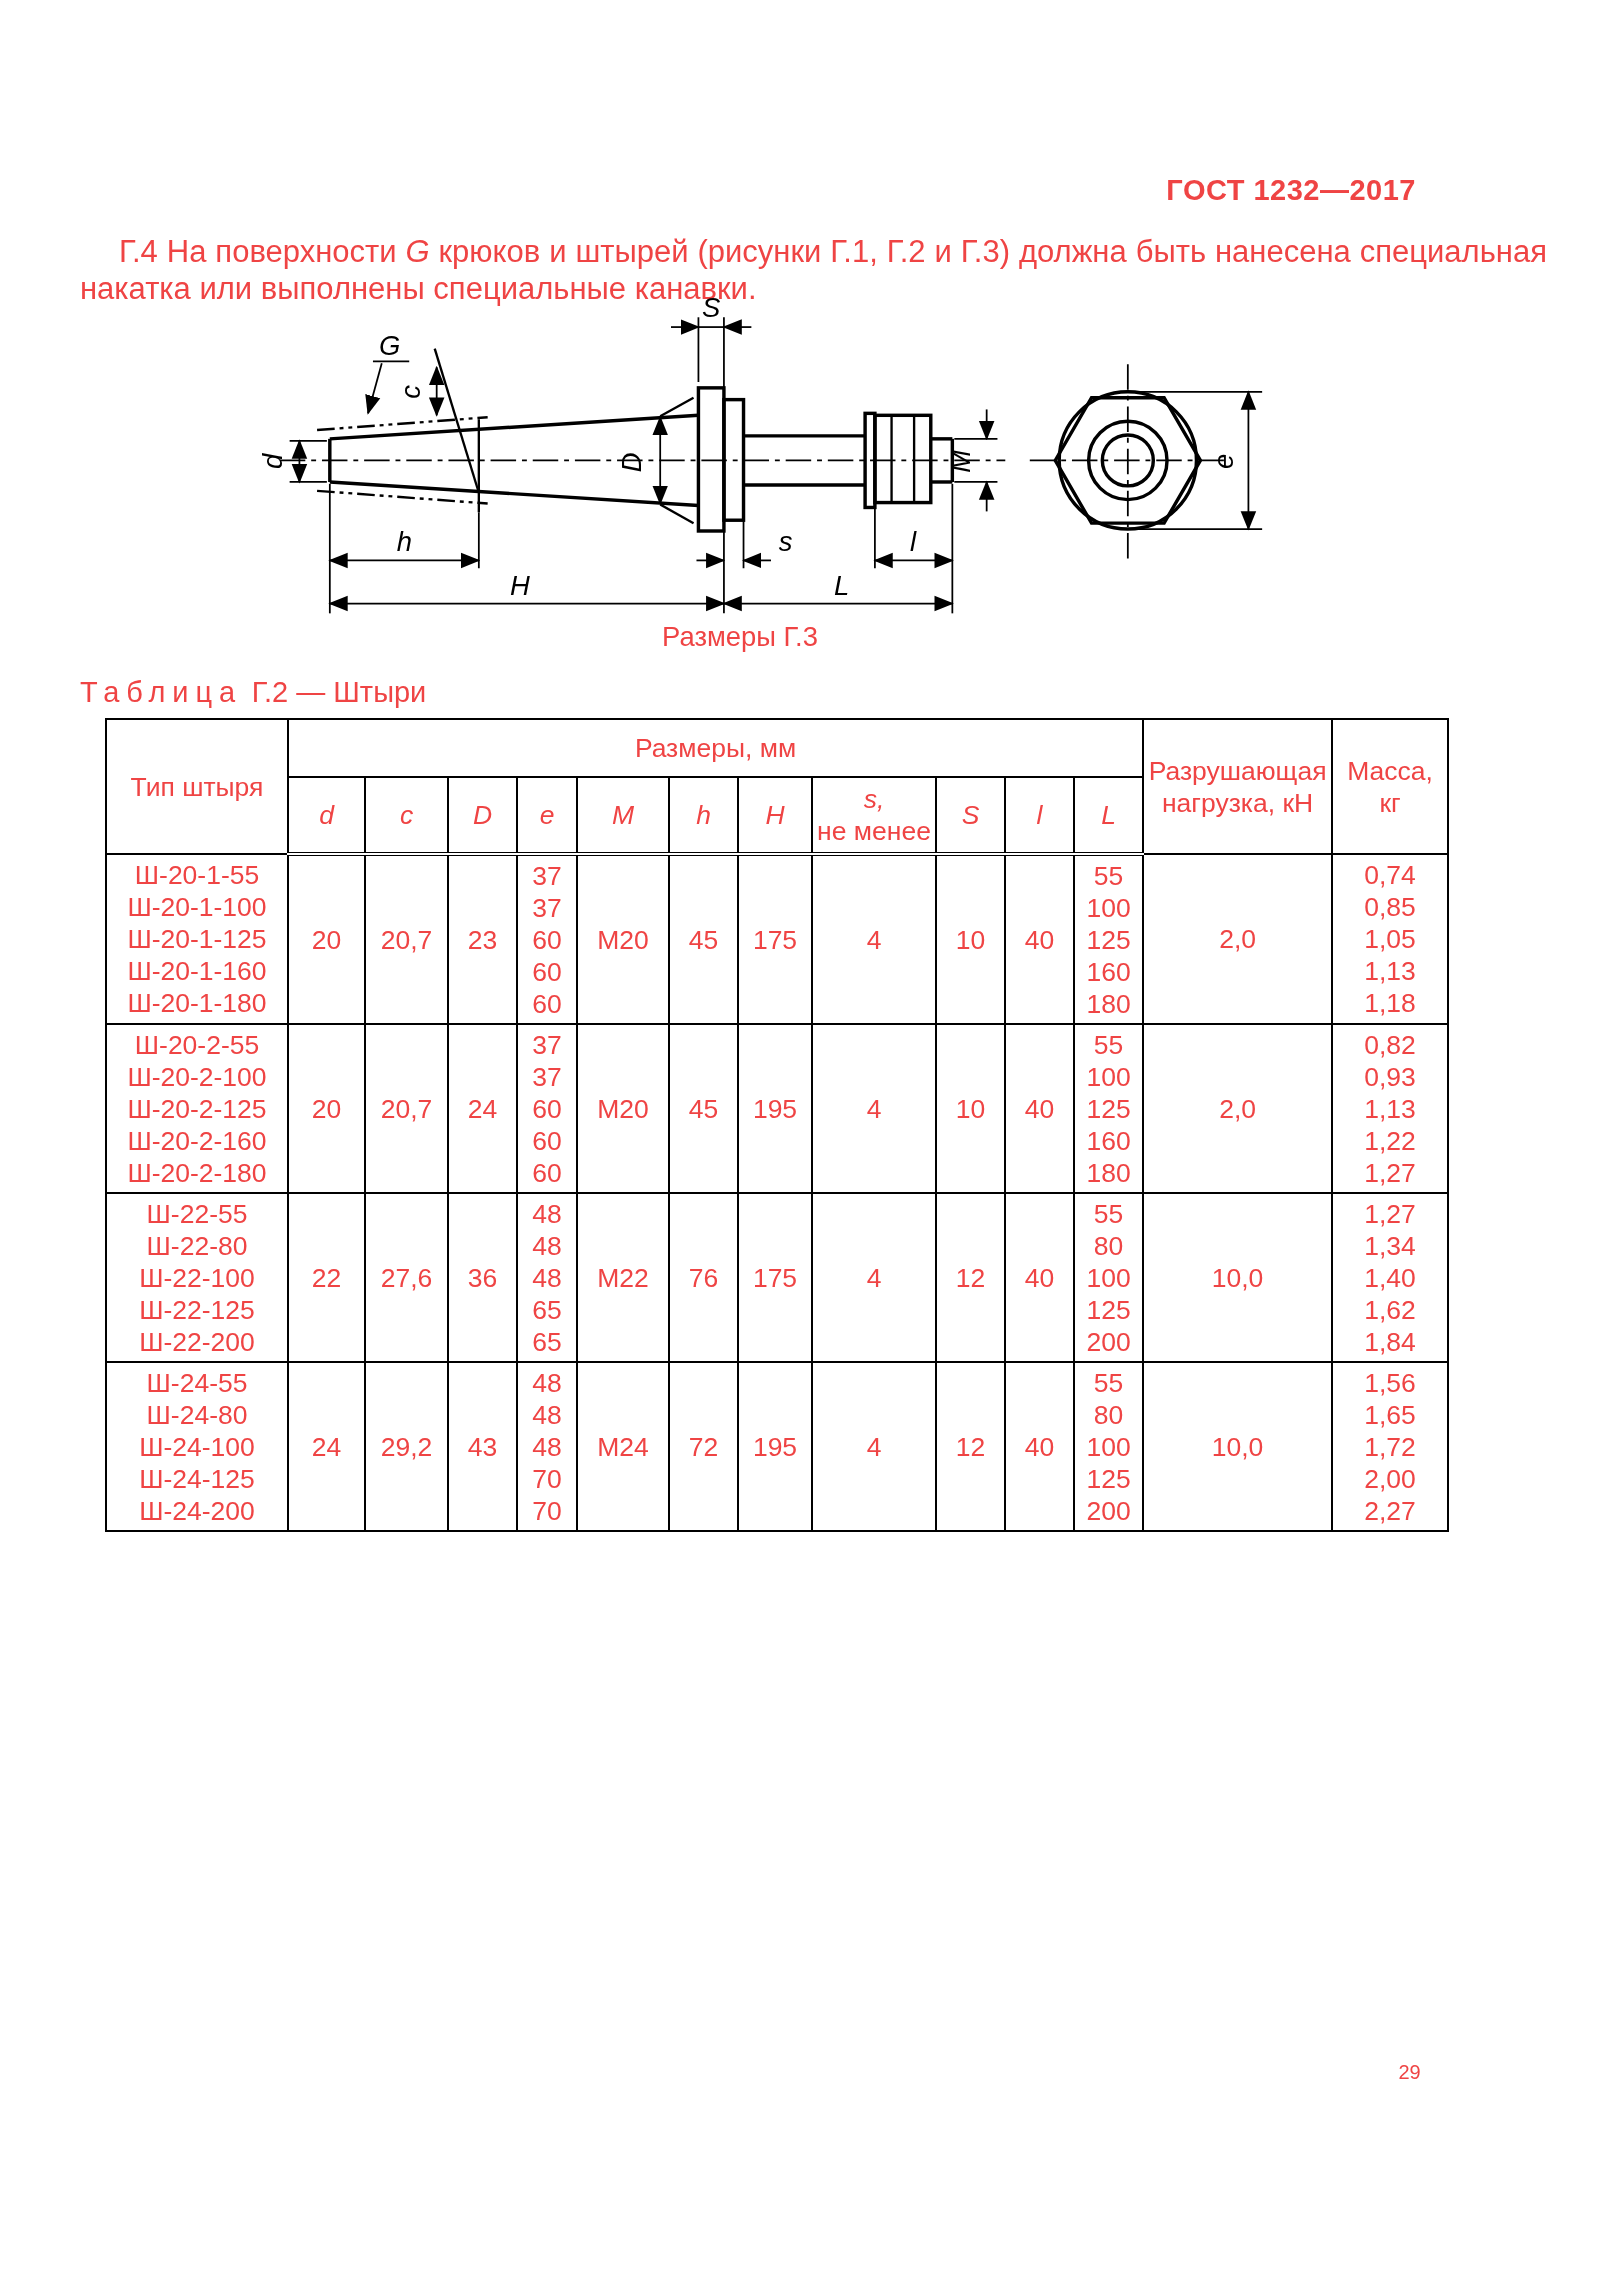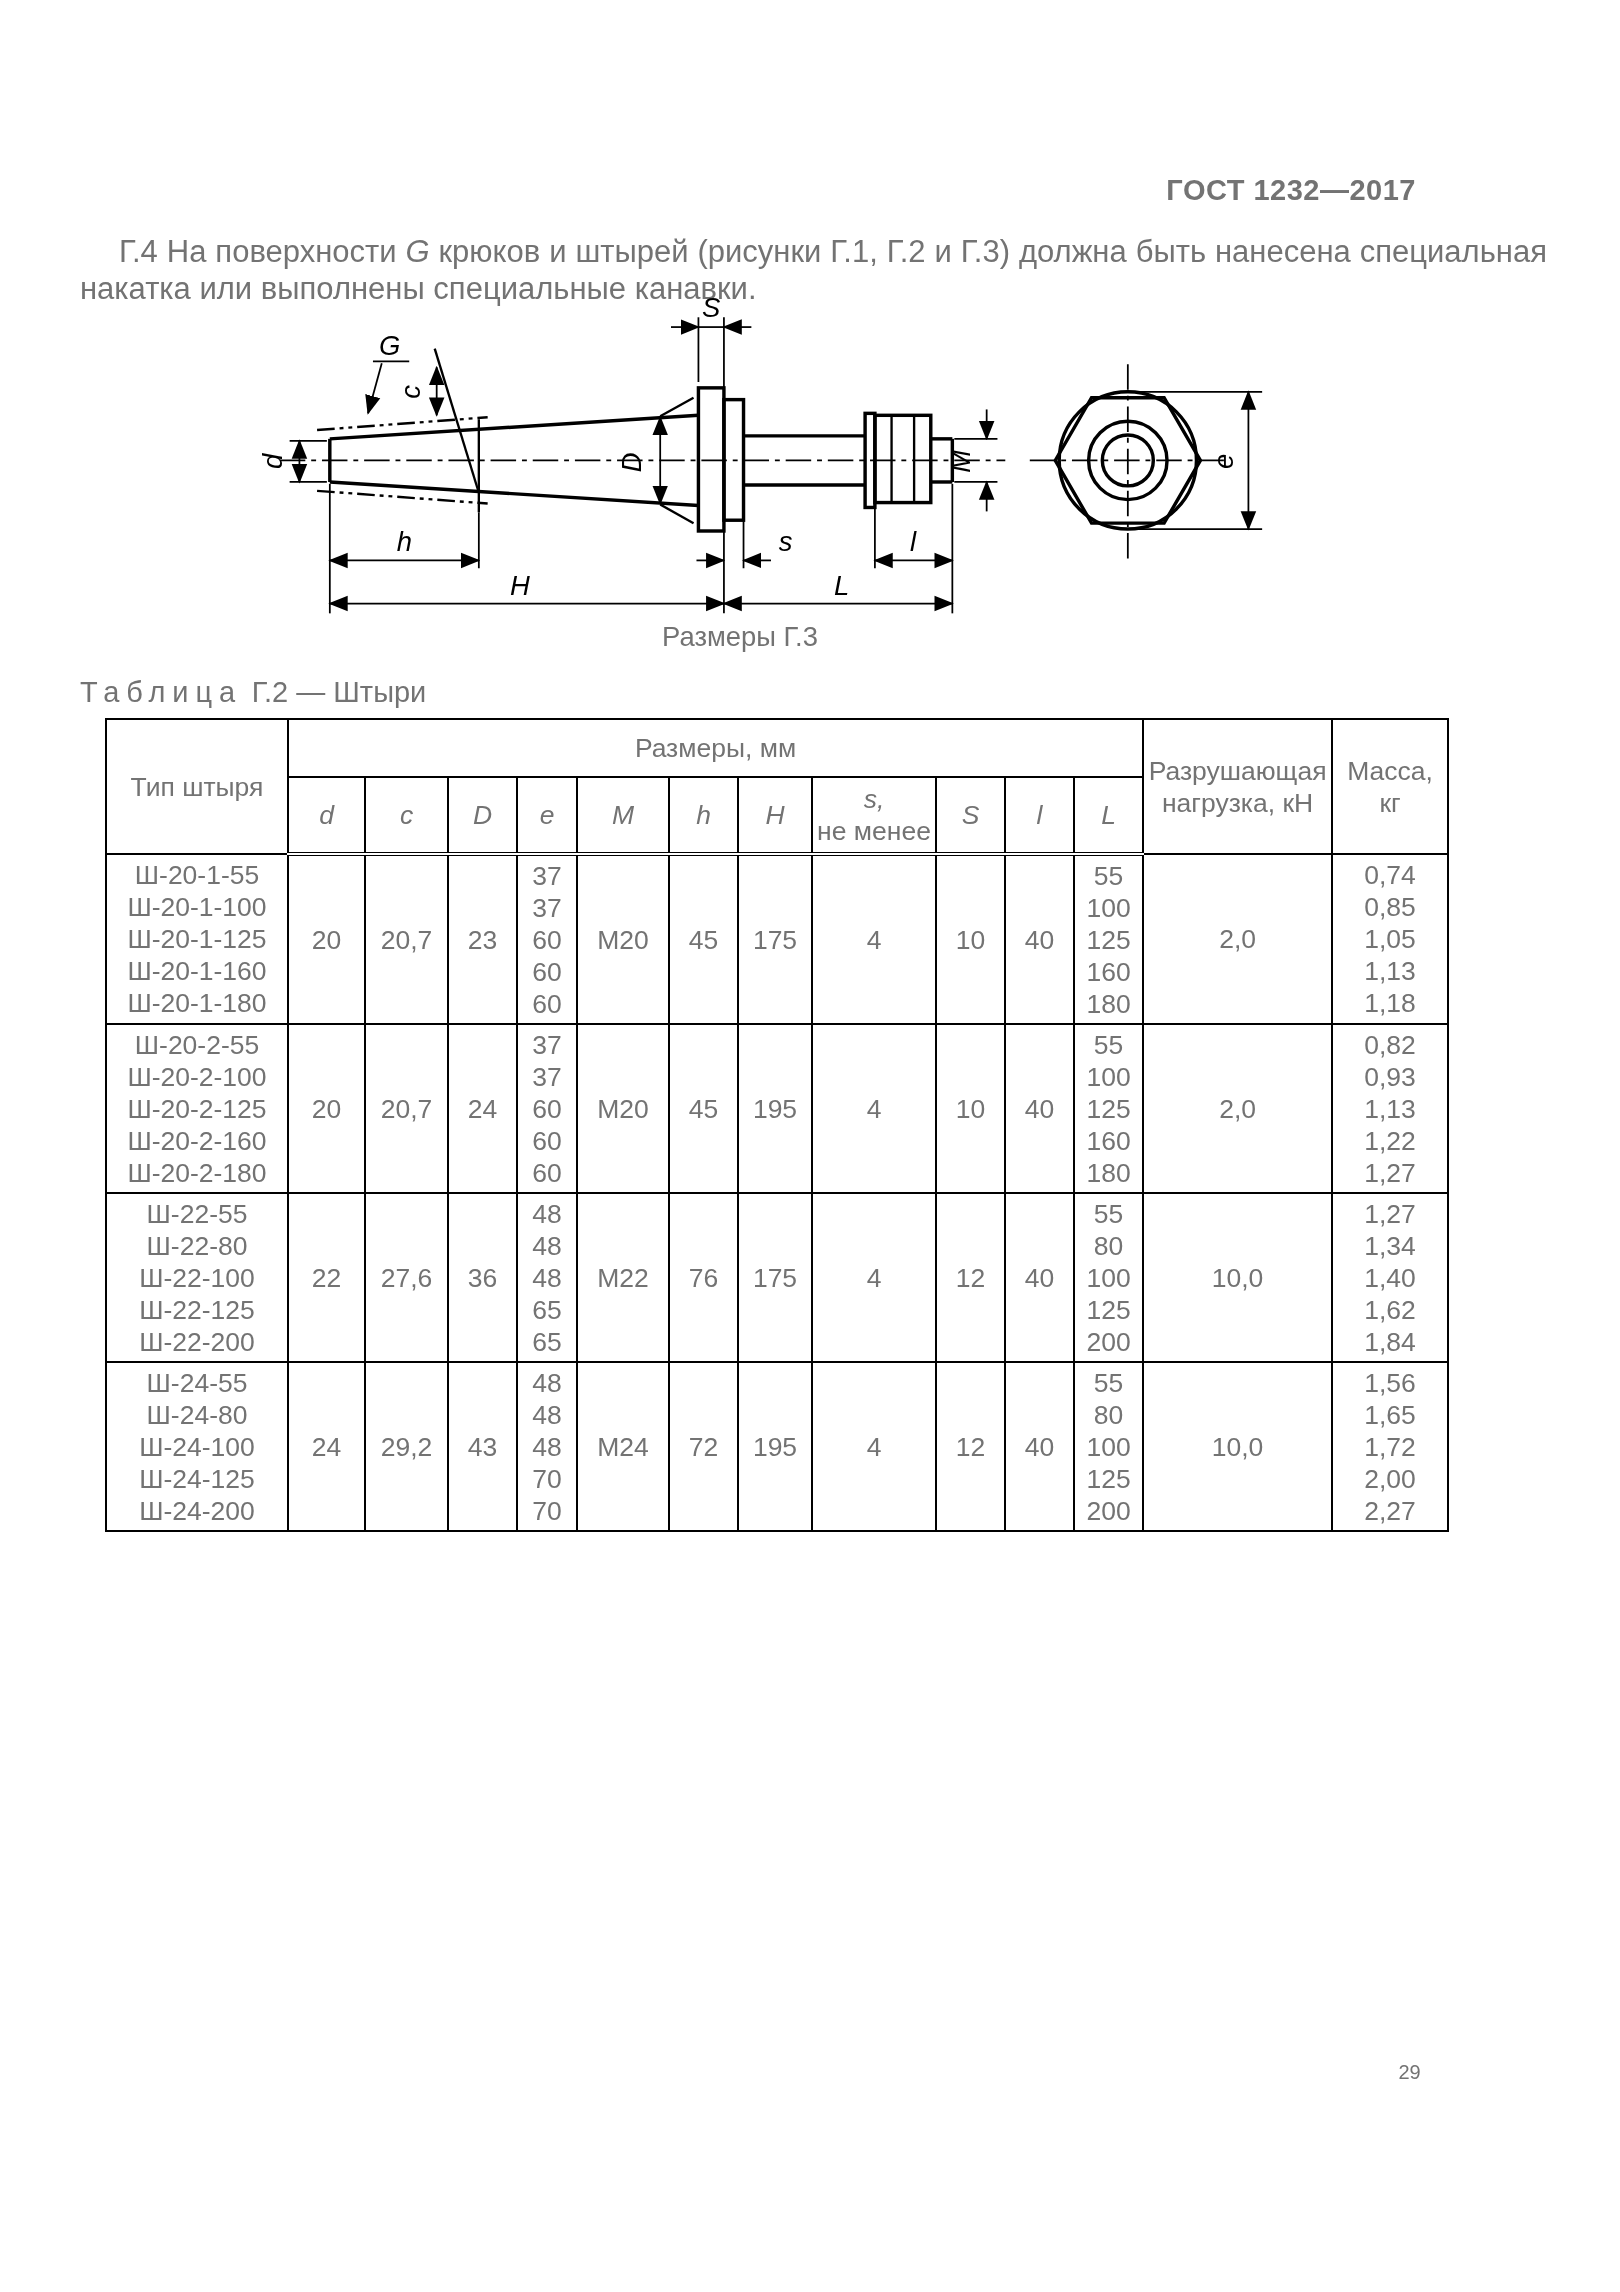--- a/index.html
+++ b/index.html
@@ -1,21 +1,21 @@
 <!DOCTYPE html>
 <html><head>
 <meta charset="utf-8">
 <style>
   html,body{margin:0;padding:0;background:#777;}
   .page{
     position:relative;
     width:1620px;height:2293px;
     background:#ffffff;
     font-family:"Liberation Sans","DejaVu Sans",sans-serif;
-    color:#737373;
+    color:#ef4444;
     margin:0 auto;
     overflow:hidden;
   }
   .gost-ref{
     position:absolute;top:174px;left:0;right:204px;
     text-align:right;font-size:29px;font-weight:bold;letter-spacing:0.5px;
   }
   .para{
     position:absolute;top:233px;left:80px;width:1467px;
     font-size:31px;line-height:37px;text-align:justify;text-indent:39px;

